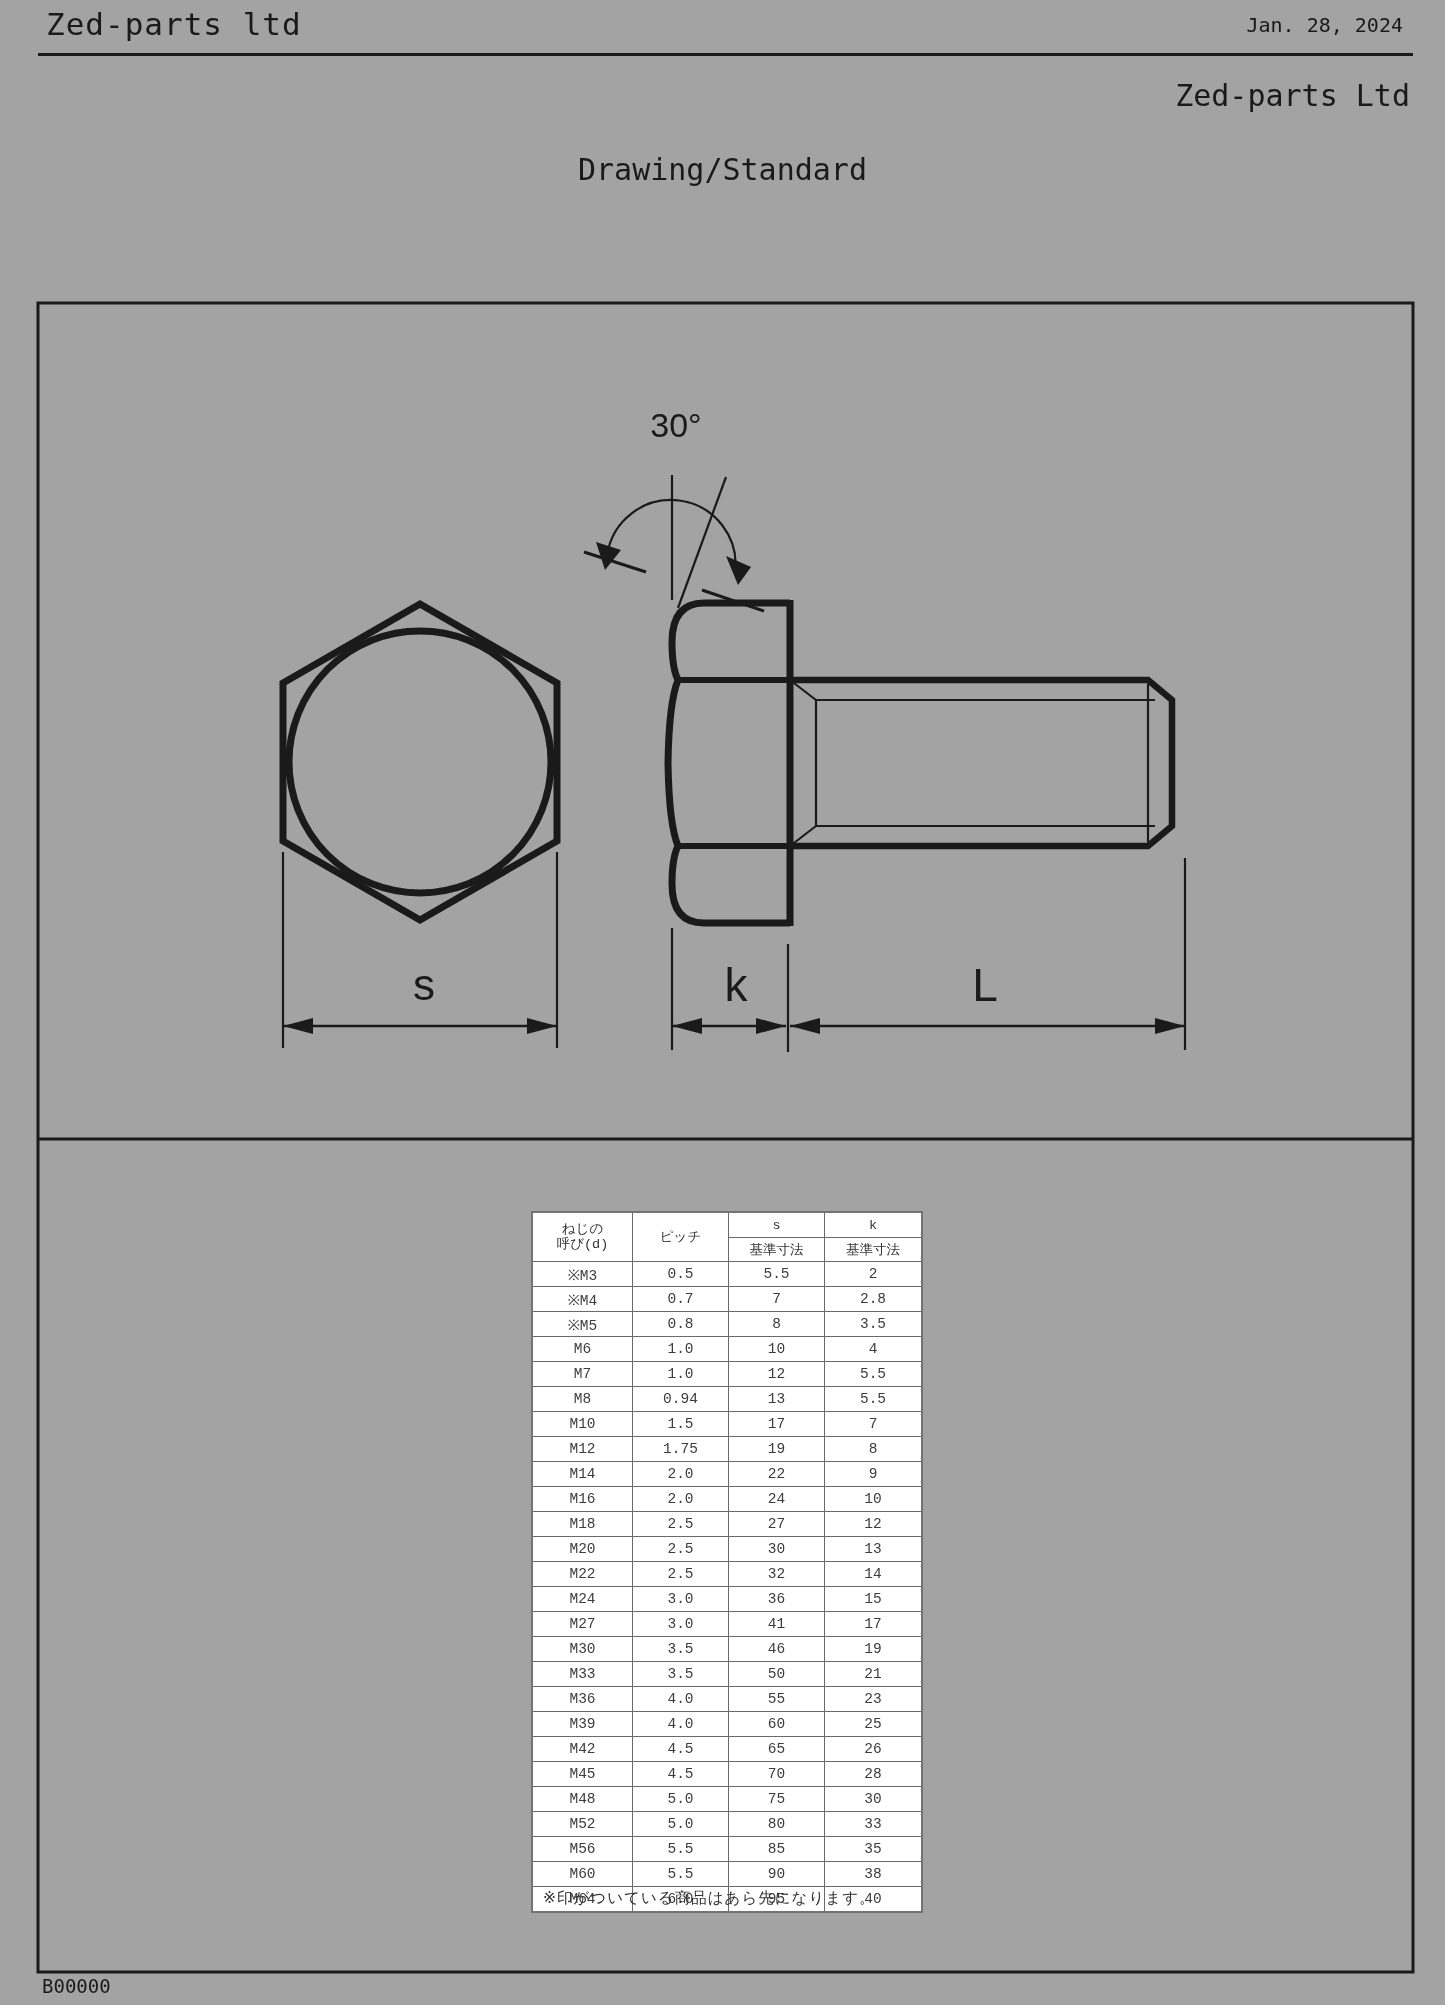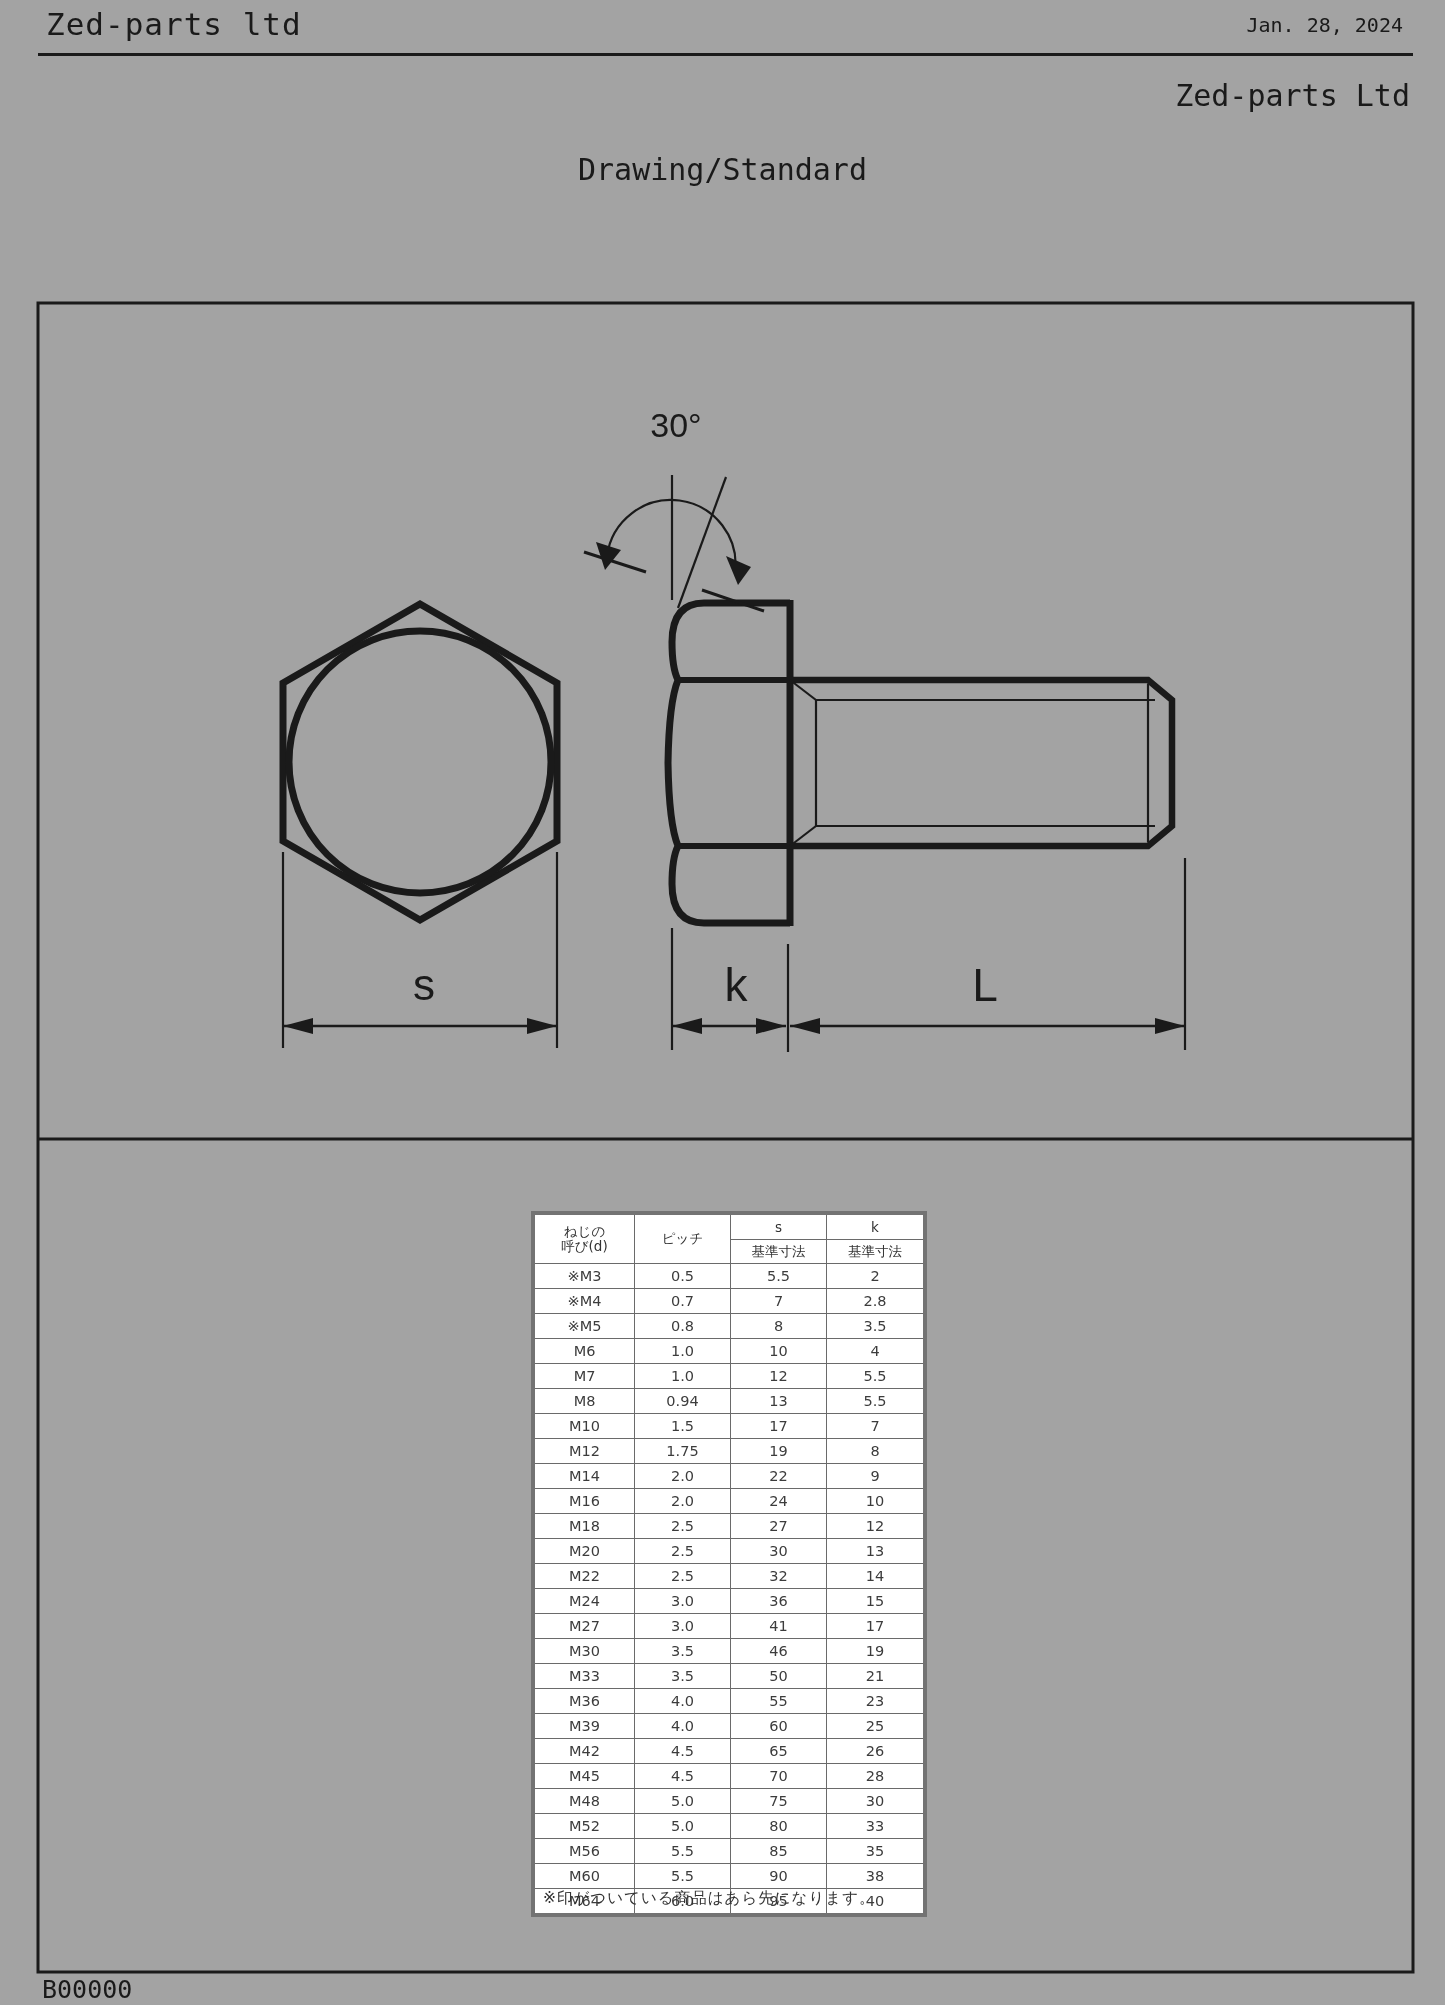--- a/index.html
+++ b/index.html
@@ -8,39 +8,39 @@
     font-family:"DejaVu Sans Mono","DejaVu Sans",monospace;color:#1a1a1a;
     overflow:hidden;margin:0 auto;
   }
   .abs{position:absolute;}
   .company-top{left:46px;top:6px;font-size:31px;letter-spacing:1px;white-space:nowrap;}
   .date-top{right:42px;top:13px;font-size:20px;white-space:nowrap;}
   .head-rule{left:38px;top:53px;width:1375px;height:3px;background:#1a1a1a;}
   .company-right{right:35px;top:78px;font-size:30px;white-space:nowrap;}
   .doc-type{left:0;top:152px;width:1445px;text-align:center;font-size:30px;}
   .doc-title{left:0;top:188px;width:1445px;text-align:center;font-size:34px;}
-  .doc-number{left:42px;top:1975px;font-size:25px;}
+  .doc-number{left:42px;top:1975px;font-size:19px;}
   svg.linework{position:absolute;left:0;top:0;pointer-events:none;}
   .dim-label{position:absolute;text-align:center;font-family:Liberation Sans, sans-serif;color:#1a1a1a;}
   .lbl-angle{left:626px;top:406px;width:100px;font-size:34px;}
   .lbl-s{left:384px;top:960px;width:80px;font-size:44px;}
   .lbl-k{left:696px;top:958px;width:80px;font-size:46px;}
   .lbl-L{left:945px;top:958px;width:80px;font-size:46px;}
   
   table.spec{
     position:absolute;left:531px;top:1211px;width:385px;
     border-collapse:collapse;table-layout:fixed;
     font-family:"DejaVu Sans","Liberation Sans",sans-serif;
     font-size:14.5px;color:#3c3c3c;background:#fff;
   }
   table.spec th,table.spec td{
     border:1px solid #6a6a6a;text-align:center;vertical-align:middle;
     padding:0;height:24px;font-weight:normal;overflow:hidden;white-space:nowrap;
   }
-  table.spec{border:4px solid #737373;}
+  table.spec{border:2px solid #737373;font-family:Liberation Mono, monospace;}
   table.spec thead th{font-size:13.5px;color:#333;}
   table.spec thead tr.subrow th{height:23px;margin-left:39px;}
   .hdr2line span{display:block;line-height:15px;}
   .footnote{left:531px;top:1888px;font-size:15.5px;color:#333;
     font-family:"DejaVu Sans","Liberation Sans",sans-serif;letter-spacing:1px;white-space:nowrap;padding-left:12px;}
 </style>
 </head>
 <body>
 
 <div class="page">

